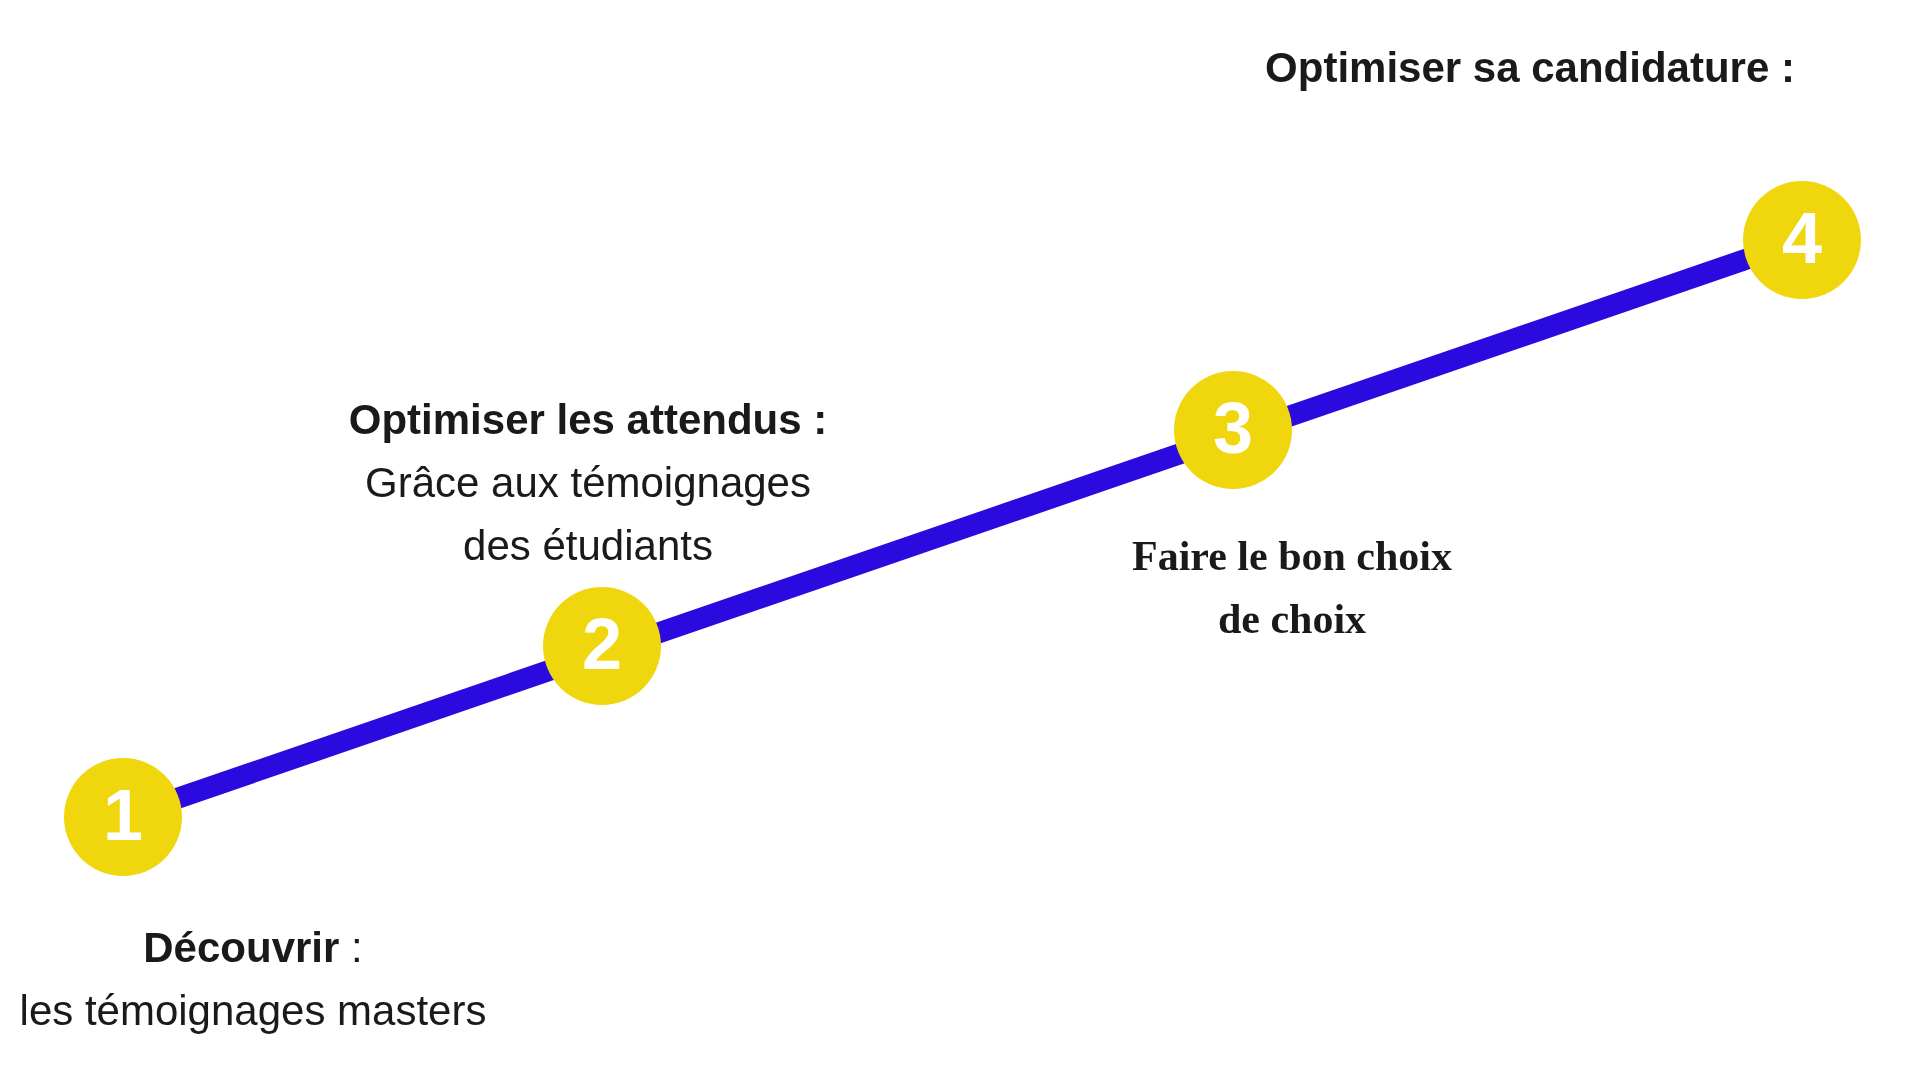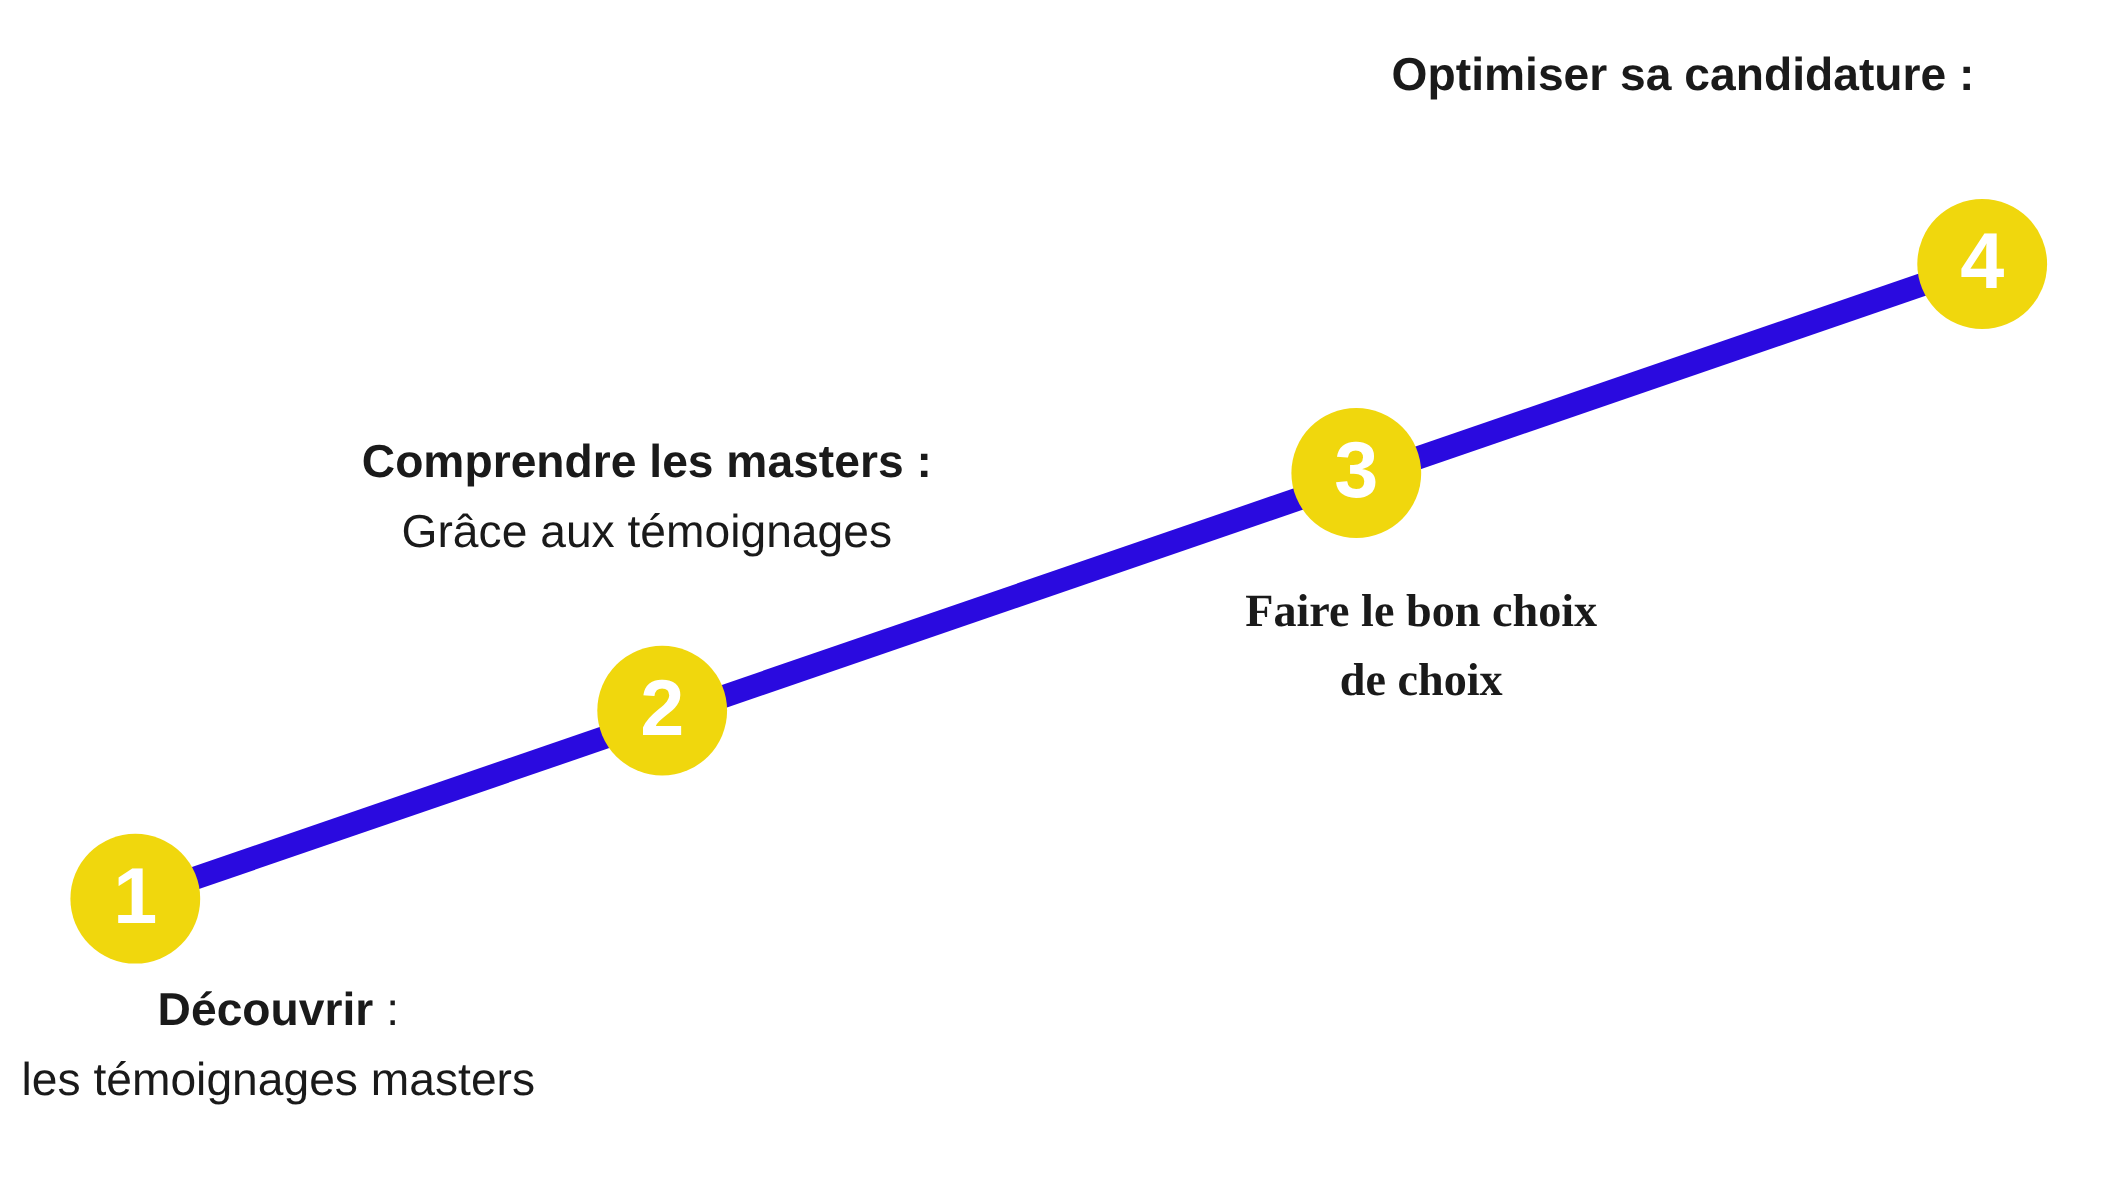--- a/index.html
+++ b/index.html
@@ -56,21 +56,21 @@
   .step-circle.c4 { left: 1743px; top: 181px; }
   .label {
     position: absolute;
     transform: translateX(-50%);
     text-align: center;
     font-size: 42px;
     line-height: 63px;
     white-space: nowrap;
   }
   .label .b { font-weight: 700; }
-  .label-1 { left: 253px;  top: 886px; }
+  .label-1 { left: 253px;  top: 916px; }
   .label-2 { left: 588px;  top: 388px; }
   .label-3 { left: 1292px; top: 525px; font-family: Liberation Serif, serif; }
   .label-4 { left: 1530px; top: 36px;  }
 </style>
 </head>
 <body>
 
 <div class="stage">
 
   <svg class="track-layer" viewBox="0 0 1920 1080" aria-hidden="true">
@@ -89,22 +89,23 @@
   <div class="step-circle c4">
     <span class="step-number">4</span>
   </div>
 
   <div class="label label-1">
     <div><span class="b">Découvrir</span><span> :</span></div>
     <div>les témoignages masters</div>
   </div>
 
   <div class="label label-2">
-    <div class="b">Comprendre les masters :</div>
+    <div class="b">Optimiser les attendus :</div>
     <div>Grâce aux témoignages</div>
+    <div>des étudiants</div>
   </div>
 
   <div class="label label-3">
     <div class="b">Faire le bon choix</div>
     <div class="b">de choix</div>
   </div>
 
   <div class="label label-4">
     <div class="b">Optimiser sa candidature :</div>
   </div>

